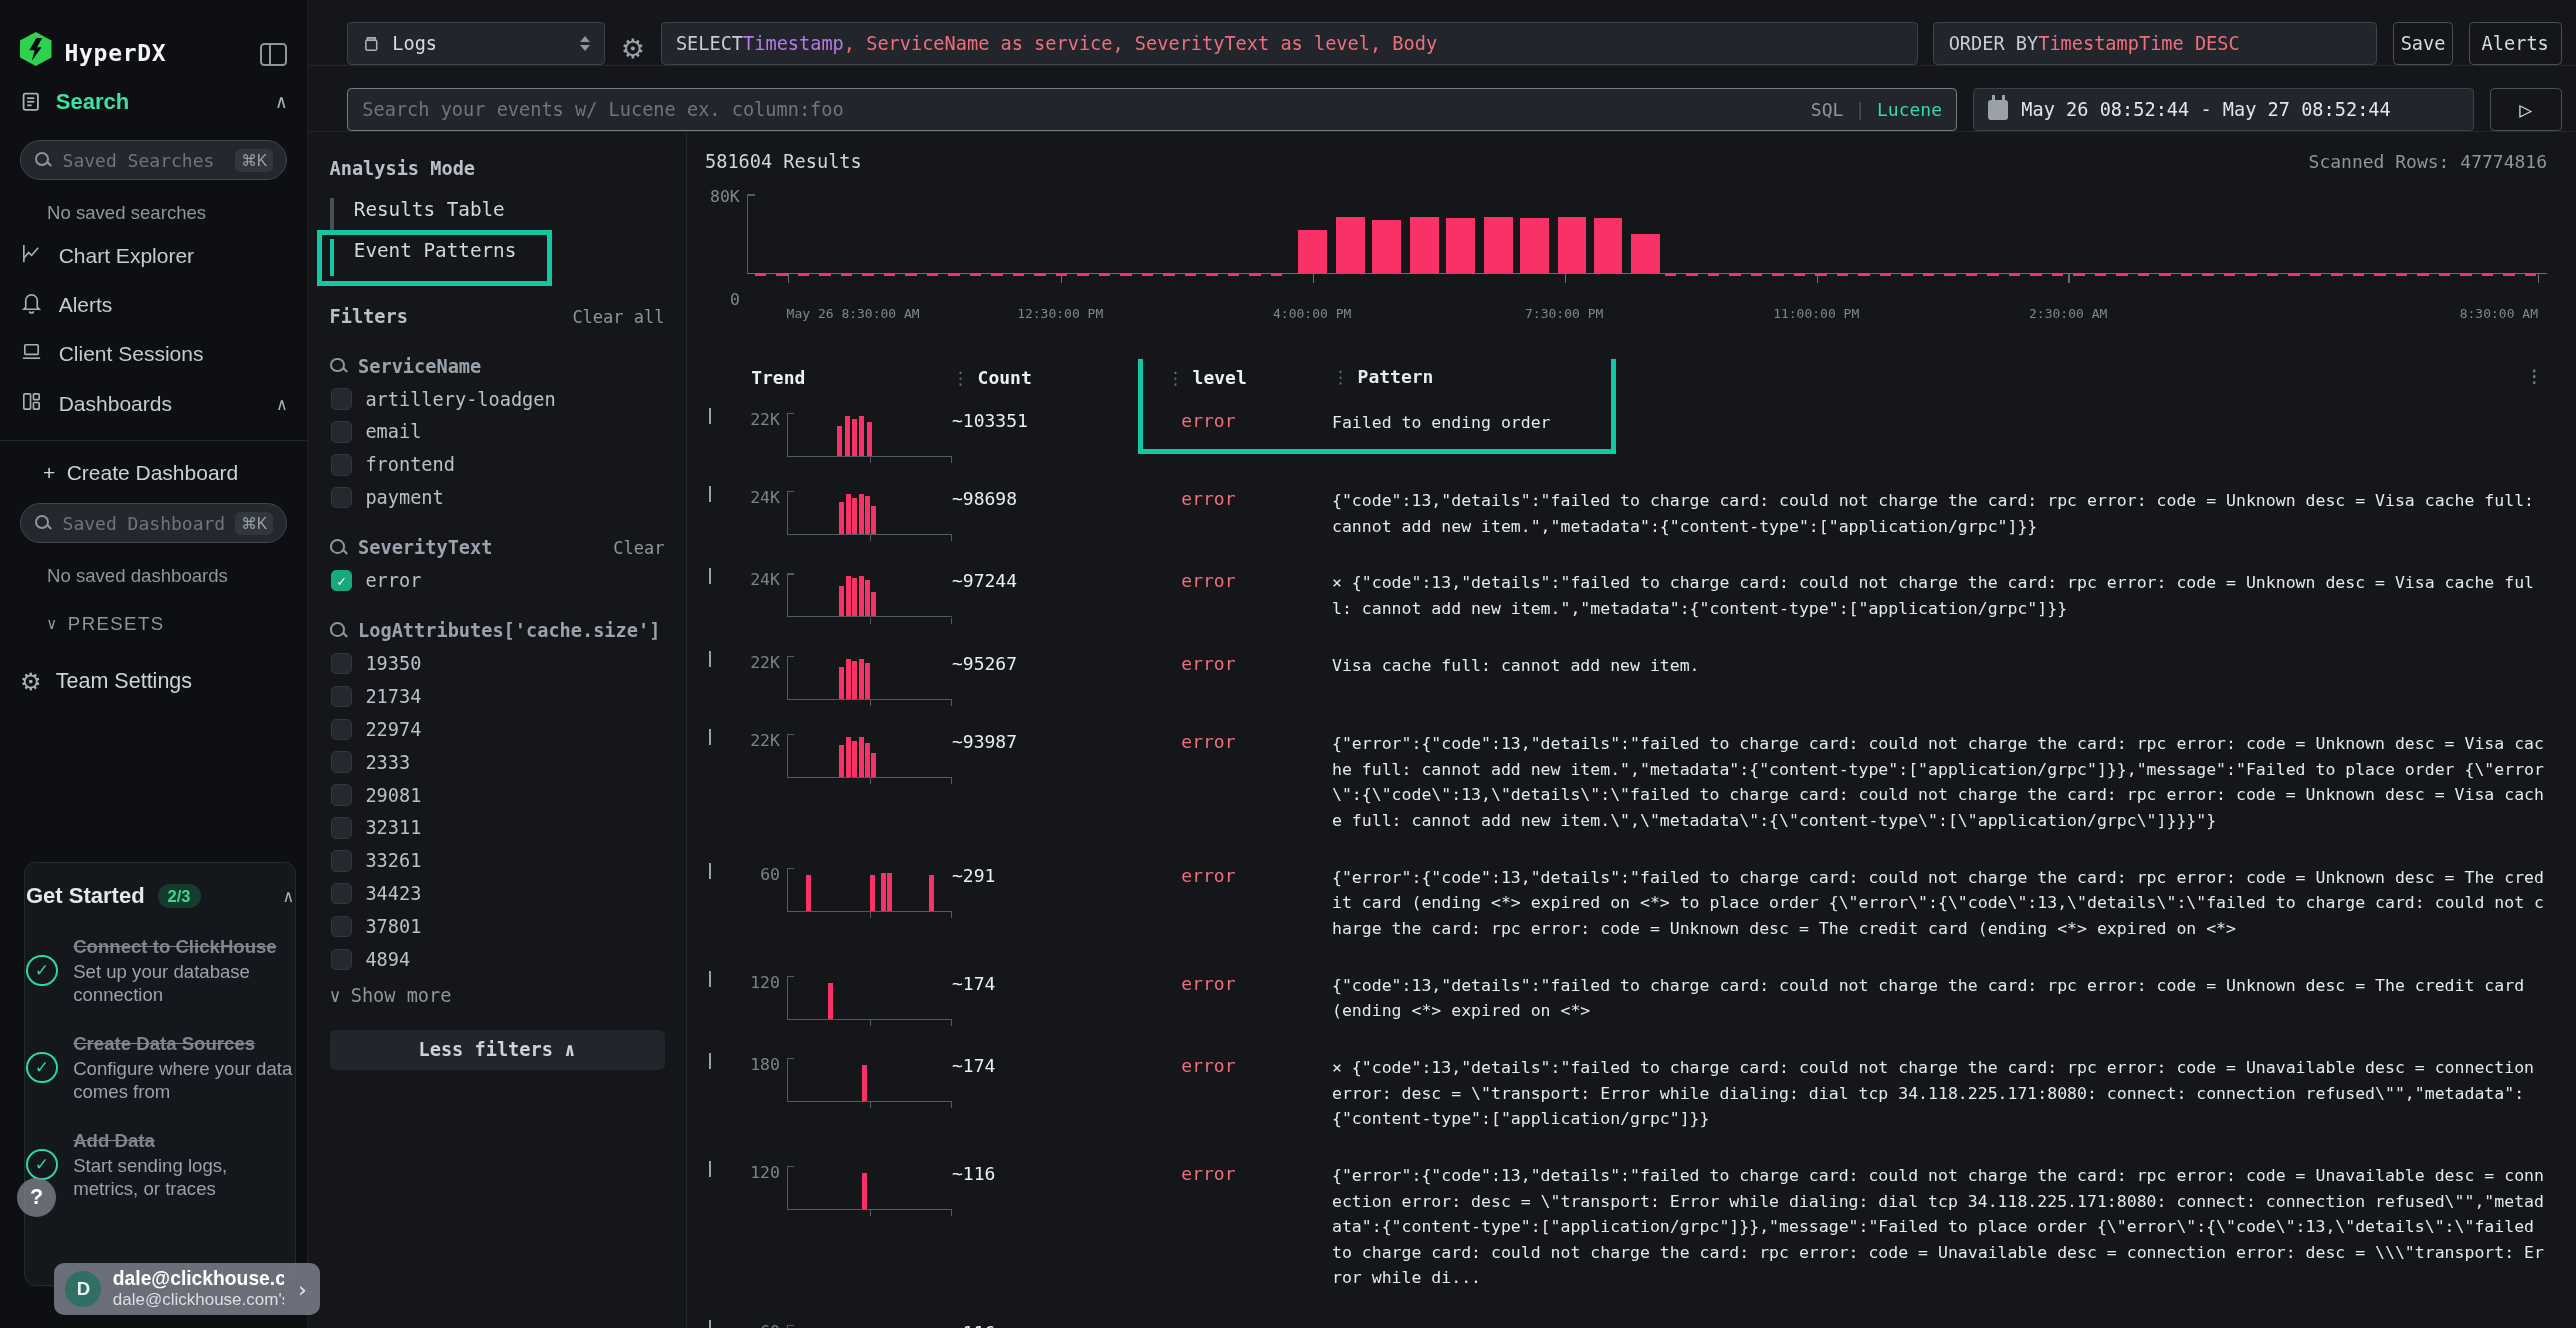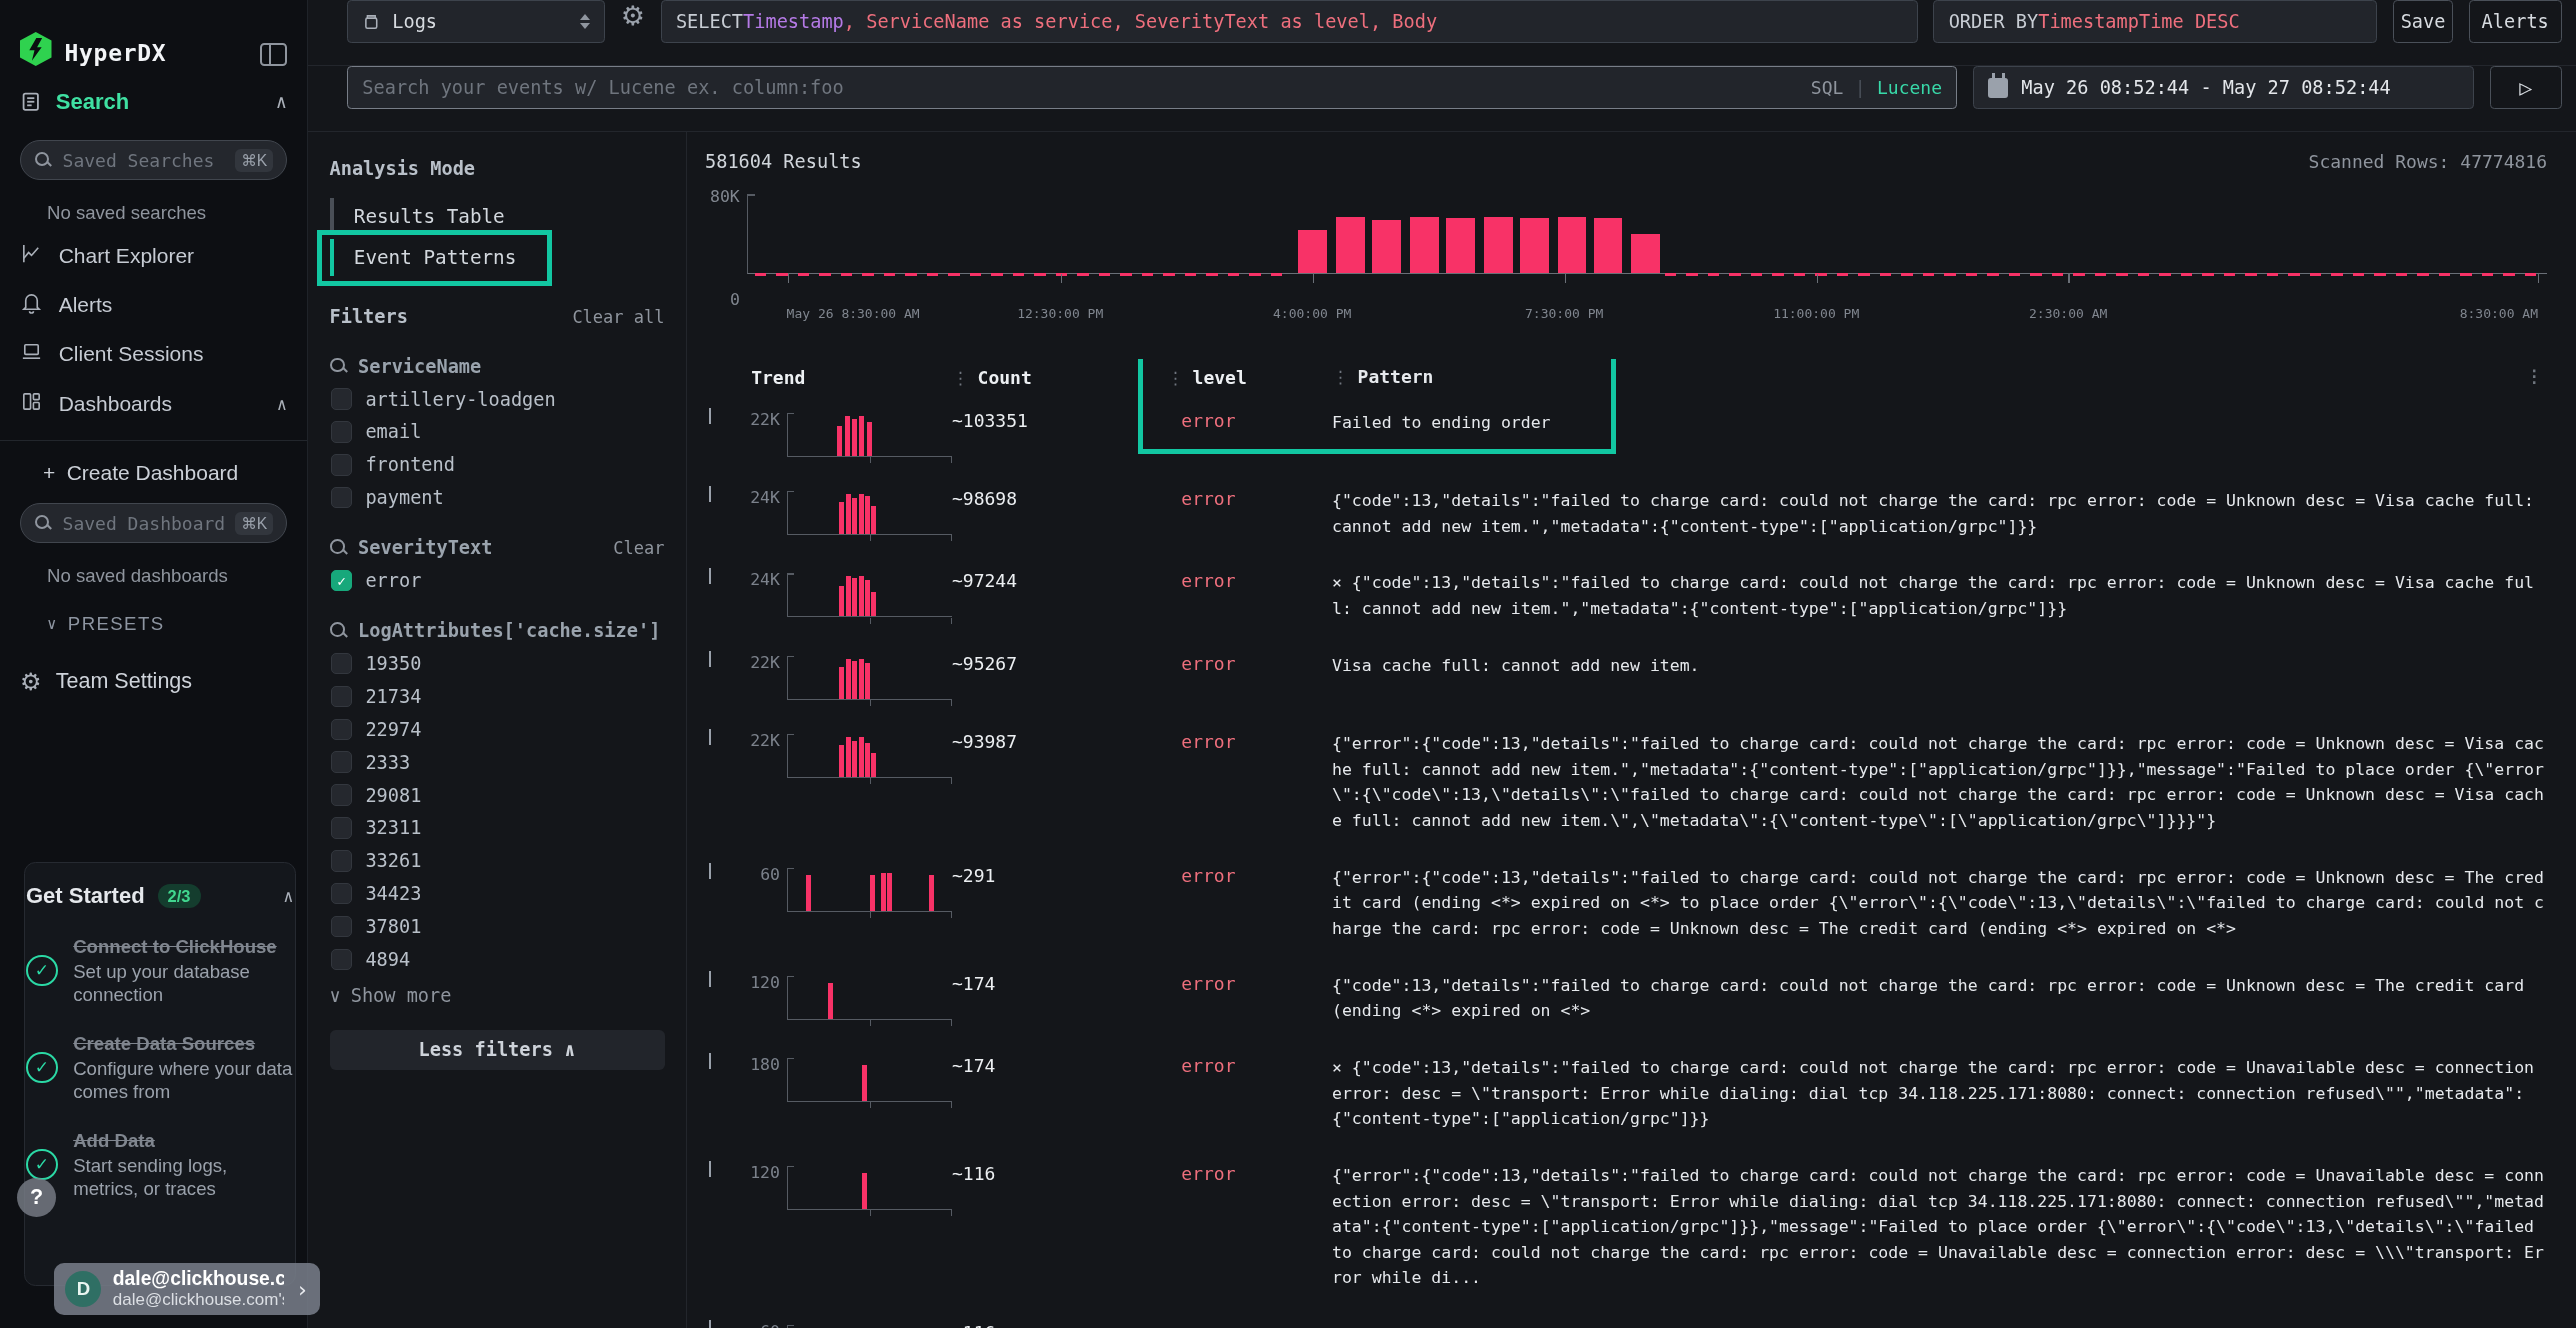--- a/index.html
+++ b/index.html
@@ -59,21 +59,21 @@
     background:rgba(118,124,136,.88);border-radius:10px;display:flex;align-items:center;gap:11.4px;padding:0 11.4px;cursor:pointer}
   .avatar{width:36px;height:36px;border-radius:50%;background:#2f6f64;color:#e8f5f0;font-weight:bold;
     font-size:18.6px;display:flex;align-items:center;justify-content:center;flex:none}
   .user-lines{flex:1;min-width:0}
   .user-email{font-weight:bold;font-size:19.3px;color:#fff;white-space:nowrap;overflow:hidden}
   .user-sub{font-size:17px;color:#dcdfe4;white-space:nowrap;overflow:hidden}
   .user-chip .chev{color:#e8eaee;font-size:21.5px;font-family:var(--mono)}
 
   
   #right{flex:1;display:flex;flex-direction:column;min-width:0}
-  .topbar{height:66px;flex:none;display:flex;align-items:flex-start;gap:15.7px;
+  .topbar{height:66px;flex:none;display:flex;align-items:flex-end;gap:15.7px;
     padding:0 14.3px 0 39px;border-bottom:0.7px solid var(--panel-border)}
   .box{background:var(--input-bg);border:0.7px solid var(--input-border);border-radius:4.3px;
     height:43px;display:flex;align-items:center;padding:0 14.3px;font-size:18.6px}
   .src-select{width:258px;gap:11.4px;cursor:pointer}
   .src-select .lbl{color:#d7dbe0}
   .updown{margin-left:auto;display:flex;flex-direction:column;gap:2.9px}
   .updown i{display:block;width:0;height:0;border-left:5px solid transparent;border-right:5px solid transparent}
   .updown .up{border-bottom:6.4px solid #8f959e}
   .updown .dn{border-top:6.4px solid #8f959e}
   .gear{color:#9aa1ab;font-size:27px;font-family:var(--sans);cursor:pointer;flex:none}
@@ -97,21 +97,21 @@
   .date-box .lbl{color:#e3e6ea;white-space:nowrap}
   .run-btn{width:72px;flex:none;font-size:21.5px}
 
   #content{flex:1;display:flex;min-height:0}
 
   
   #filter-panel{width:379px;flex:none;border-right:0.7px solid var(--panel-border);
     padding:26px 21.5px 14.3px;overflow:hidden;font-size:18.6px}
   .fp-title{font-weight:bold;color:#b9c0c9;font-size:18.6px}
   .modes{margin-top:18.6px;display:flex;flex-direction:column;gap:4.3px}
-  .mode-item{position:relative;display:flex;align-items:center;height:37px;cursor:pointer;width:236px}
+  .mode-item{position:relative;display:flex;align-items:flex-start;height:37px;cursor:pointer;width:236px}
   .mode-bar{width:4.3px;height:100%;background:#4a4f57;flex:none}
   .mode-item.active .mode-bar{background:var(--teal)}
   .mode-label{padding-left:20px;color:#d3d8de;font-size:19.3px}
   .annot{position:absolute;border:5px solid var(--teal);pointer-events:none;z-index:5}
   .mode-annot{left:-13px;top:-9.3px;width:235px;height:56px}
   .filters-head{display:flex;align-items:baseline;margin-top:30px}
   .clear-all{margin-left:auto;color:#8f959e;font-size:17px;cursor:pointer}
   .fgroup{margin-top:29px}
   .fgroup-head{display:flex;align-items:center;gap:10px}
   .fgroup-name{color:#9aa3ad;font-weight:bold;font-size:18.6px;white-space:nowrap;overflow:hidden}

